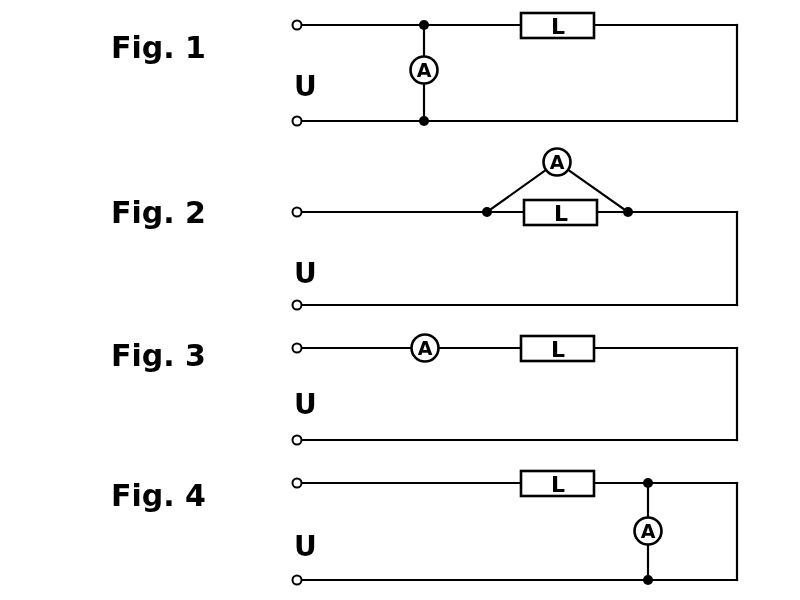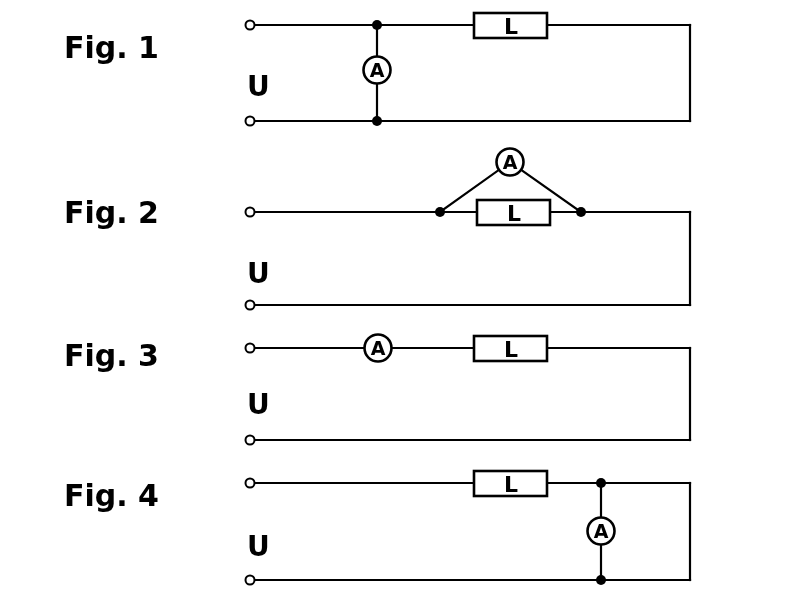--- a/index.html
+++ b/index.html
@@ -1,20 +1,20 @@
 <!DOCTYPE html>
 <html><head>
 <meta charset="utf-8">
 <style>
   html,body{
     margin:0;padding:0;width:800px;height:600px;
     background:#ffffff;overflow:hidden;
     font-family:"DejaVu Sans",sans-serif;
   }
-  .stage{position:relative;width:656px;height:600px;background:#ffffff;}
+  .stage{position:relative;width:656px;height:600px;background:#ffffff;padding-left:47px;}
   svg{display:block;}
   .wire{stroke:#000000;stroke-width:2.2;fill:none;stroke-linecap:square;}
   .terminal{fill:#ffffff;stroke:#000000;stroke-width:2;}
   .dot{fill:#000000;stroke:none;}
   .device{fill:#ffffff;stroke:#000000;stroke-width:2.6;}
   .fig-label{font-family:"DejaVu Sans",sans-serif;font-weight:bold;font-size:30px;fill:#000000;}
   .u-label{font-family:"DejaVu Sans",sans-serif;font-weight:bold;font-size:28px;fill:#000000;}
   .load-label{font-family:"DejaVu Sans",sans-serif;font-weight:bold;font-size:22px;fill:#000000;text-anchor:middle;}
   .meter-label{font-family:"DejaVu Sans",sans-serif;font-weight:bold;font-size:19px;fill:#000000;text-anchor:middle;}
 </style>

